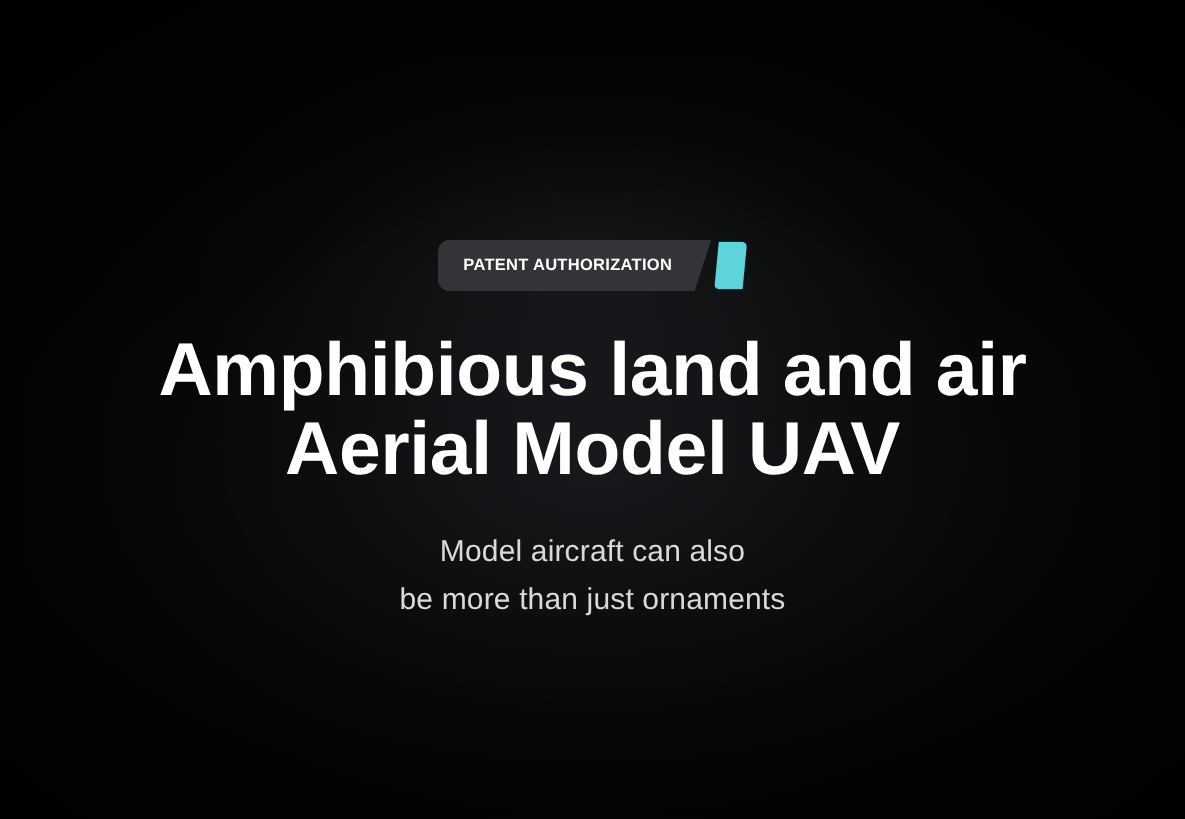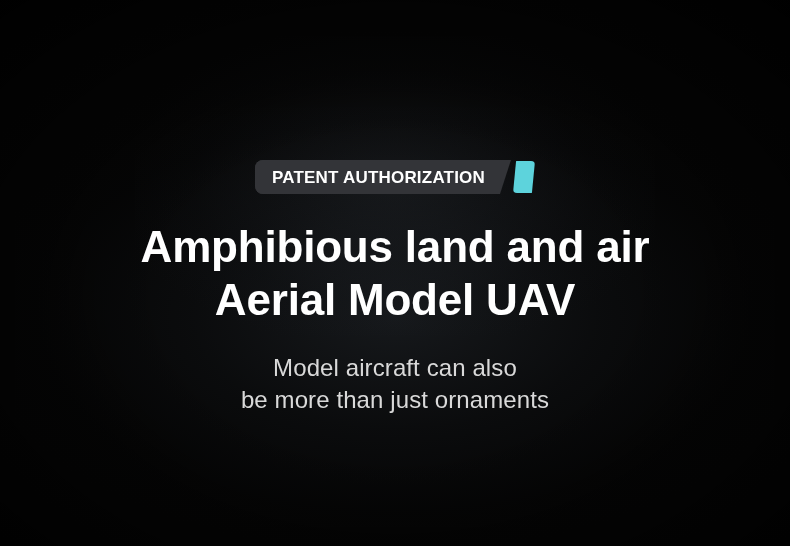--- a/index.html
+++ b/index.html
@@ -99,55 +99,55 @@
     width: 22px;
     height: 34px;
     background: #333438;
     border-radius: 8px 0 0 8px;
     pointer-events: none;
   }
   .badge-text {
     position: relative;
     z-index: 2;
     color: #ffffff;
-    font-size: 17px;
+    font-size: 11px;
     font-weight: bold;
     letter-spacing: 0.2px;
     white-space: nowrap;
     line-height: 1;
   }
   .badge-accent {
     width: 22px;
     height: 32px;
     align-self: center;
     margin-left: 2px;
     background: #5dd3dc;
     border-radius: 4px;
     -webkit-clip-path: polygon(14% 0, 100% 0, 86% 100%, 0 100%);
     clip-path: polygon(14% 0, 100% 0, 86% 100%, 0 100%);
   }
 
   
   .headline {
     color: #ffffff;
-    font-size: 44px;
+    font-size: 50px;
     font-weight: bold;
     line-height: 53px;
     text-align: center;
     letter-spacing: -0.2px;
     margin: 0;
     padding: 0;
   }
   .headline-line { display: block; white-space: nowrap; }
 
   
   .subtitle {
     margin-top: 26px;
     color: #d9d9d9;
-    font-size: 24px;
+    font-size: 20px;
     font-weight: normal;
     line-height: 32px;
     text-align: center;
     letter-spacing: 0.1px;
   }
   .subtitle-line { display: block; white-space: nowrap; }
 </style>
 </head>
 <body>
 

